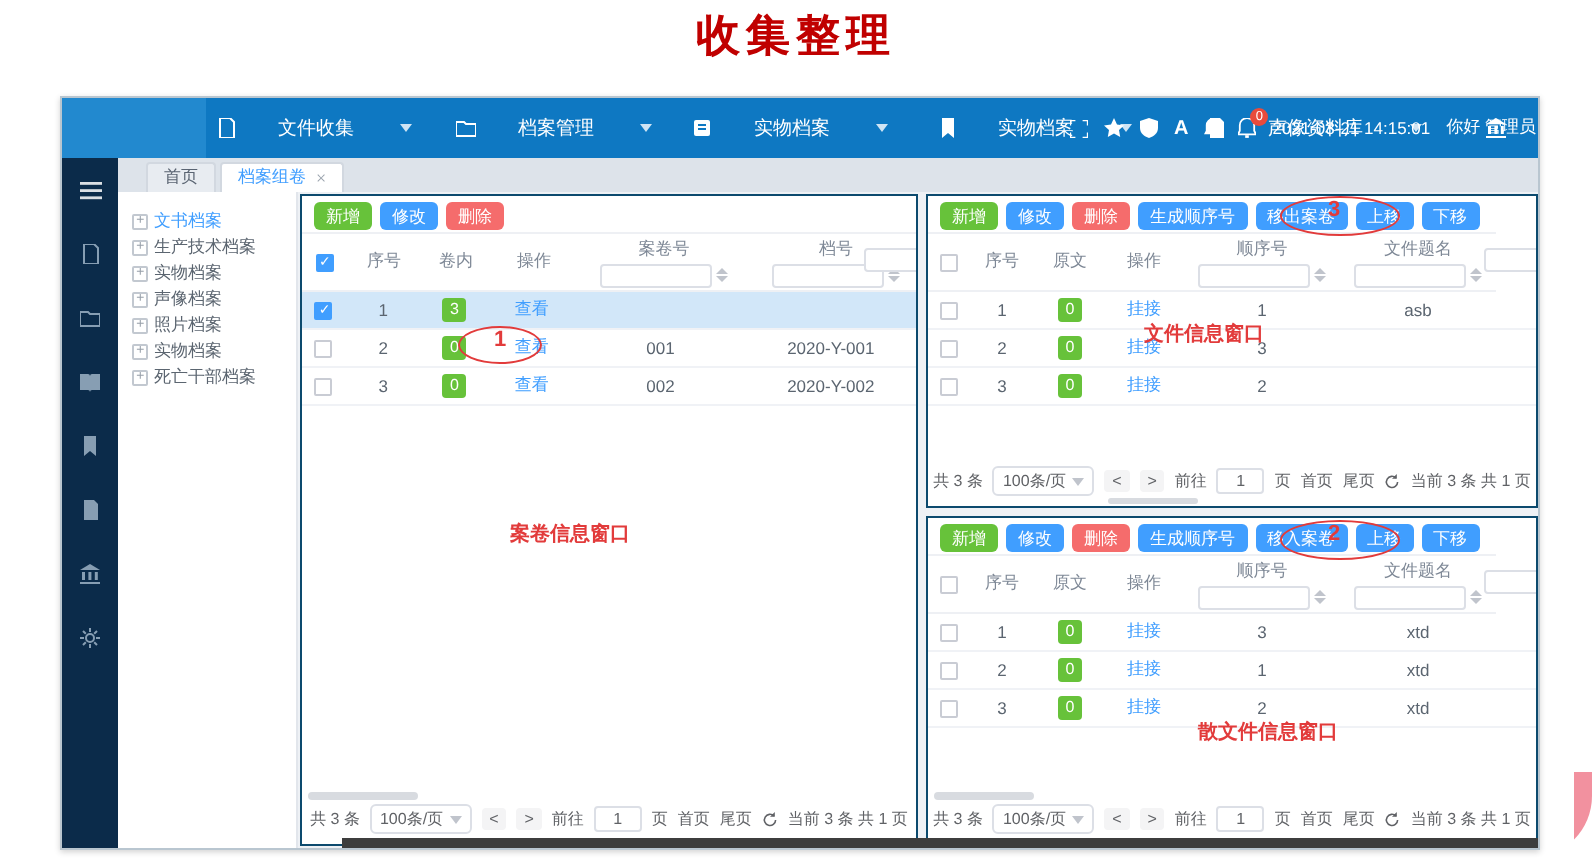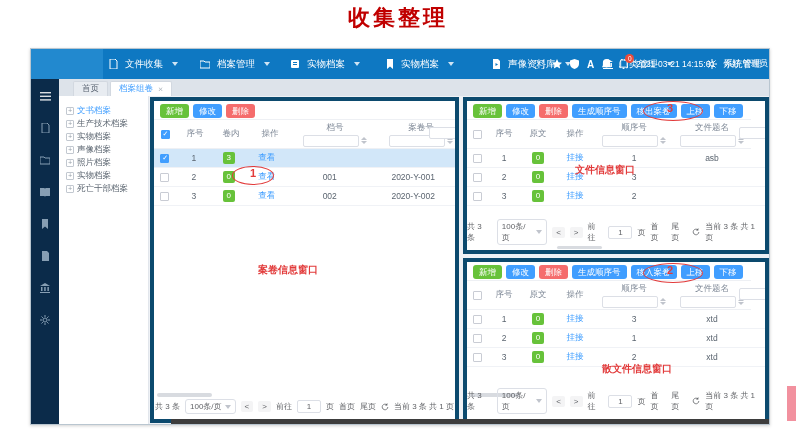--- a/index.html
+++ b/index.html
@@ -1,29 +1,29 @@
 <!DOCTYPE html>
 <html><head>
 <meta charset="utf-8">
 <style>
   * { margin:0; padding:0; box-sizing:border-box; }
   body { font-family:"Liberation Sans","DejaVu Sans",sans-serif; background:#fff; }
-  .slide { position:relative; width:796px; height:429px; background:#fff; overflow:hidden; }
+  .slide { position:relative; width:796px; height:429px; background:#fff; overflow:hidden;border-radius:31px; }
 
   .slide-title { position:absolute; top:3px; left:0; width:100%; text-align:center;
     font-size:22px; font-weight:bold; color:#c00000; letter-spacing:3px; }
 
   .app { position:absolute; left:30px; top:48px; width:740px; height:377px;
     background:#eef1f5; border:1px solid #b9c6d0; box-shadow:0 1px 3px rgba(0,0,0,.18); overflow:hidden; }
 
   
   .topbar { position:absolute; left:0; top:0; width:740px; height:30px; background:#0e78c2; }
   .logo-block { position:absolute; left:0; top:0; width:72px; height:30px; background:#2289cf; }
   .menus { position:absolute; left:78px; top:0; height:30px; display:flex; align-items:center; }
-  .menu-item { display:flex; align-items:center; gap:7px; color:#fff; font-size:9.5px; cursor:pointer; white-space:nowrap; }
+  .menu-item { display:flex; align-items:center; gap:21px; color:#fff; font-size:9.5px; cursor:pointer; white-space:nowrap; }
   .m1{margin-left:0;} .m2{margin-left:22px;} .m3{margin-left:20px;} .m4{margin-left:26px;}
   .m5{margin-left:38px;} .m6{margin-left:32px;} .m7{margin-left:34px;}
   .caret { width:0; height:0; border-left:3px solid transparent; border-right:3px solid transparent;
     border-top:4px solid #cfe4f4; margin-left:2px; }
   .mi { flex:0 0 auto; }
   .top-actions { position:absolute; right:3px; top:0; height:30px; display:flex; align-items:center; gap:8px; color:#fff; }
   .ta-icon { display:flex; align-items:center; position:relative; cursor:pointer; }
   .font-a { font-size:10px; font-weight:bold; color:#fff; }
   .bell-badge { position:absolute; top:-5px; right:-6px; min-width:9px; height:9px; border-radius:5px;
     background:#e84b3c; color:#fff; font-size:6.5px; line-height:9px; text-align:center; padding:0 1px; }
@@ -46,21 +46,21 @@
   
   .tree { position:absolute; left:28px; top:47px; width:90px; height:330px; background:#fff; border-right:1px solid #e2e6ec;
     padding:8px 0 0 7px; }
   .tree-item { display:flex; align-items:center; gap:3px; font-size:8.5px; color:#5b6570; height:13px; cursor:pointer; white-space:nowrap; }
   .tree-item.sel { color:#409eff; }
   .expander { width:8px; height:8px; border:1px solid #c2c8d0; border-radius:1px; font-size:7px; line-height:6px;
     text-align:center; color:#98a0aa; flex:0 0 auto; }
   .expander::before { content:"+"; }
 
   
-  .panel { position:absolute; background:#fff; border:4px solid #0c4a6e; overflow:hidden; }
+  .panel { position:absolute; background:#fff; border:1px solid #0c4a6e; overflow:hidden; }
   .panel-volume { left:119px; top:48px; width:309px; height:326px; }
   .panel-file   { left:432px; top:48px; width:306px; height:157px; }
   .panel-loose  { left:432px; top:209px; width:306px; height:165px; }
 
   .btnrow { position:absolute; left:6px; top:3px; display:flex; gap:4px; }
   .btn { height:14px; padding:0 6px; border-radius:3px; color:#fff; font-size:8.5px; line-height:14px;
     cursor:pointer; white-space:nowrap; }
   .btn-green{ background:#67c23a; } .btn-blue{ background:#409eff; } .btn-red{ background:#f56c6c; }
 
   .thead { position:absolute; left:0; top:18px; height:30px; display:flex; border-top:1px solid #eef0f4;
@@ -313,31 +313,31 @@
         <span class="btn btn-red">删除</span>
       </div>
       <div class="thead">
         <span class="th v-check">
             <span class="checkbox checked"></span>
           </span>
         <span class="th v-seq">序号</span>
         <span class="th v-inner">卷内</span>
         <span class="th v-op">操作</span>
         <span class="th v-no">
-          <span>档号</span>
+          <span>案卷号</span>
           <span class="filter-wrap">
               <input class="filter-input" style="">
               <span class="sorter">
                 <i class="up"></i>
                 <i class="dn"></i>
               </span>
             </span>
         </span>
         <span class="th v-no">
-          <span>案卷号</span>
+          <span>档号</span>
           <span class="filter-wrap">
               <input class="filter-input" style="">
               <span class="sorter">
                 <i class="up"></i>
                 <i class="dn"></i>
               </span>
             </span>
         </span>
       </div>
       <input class="cut-input" style="">

